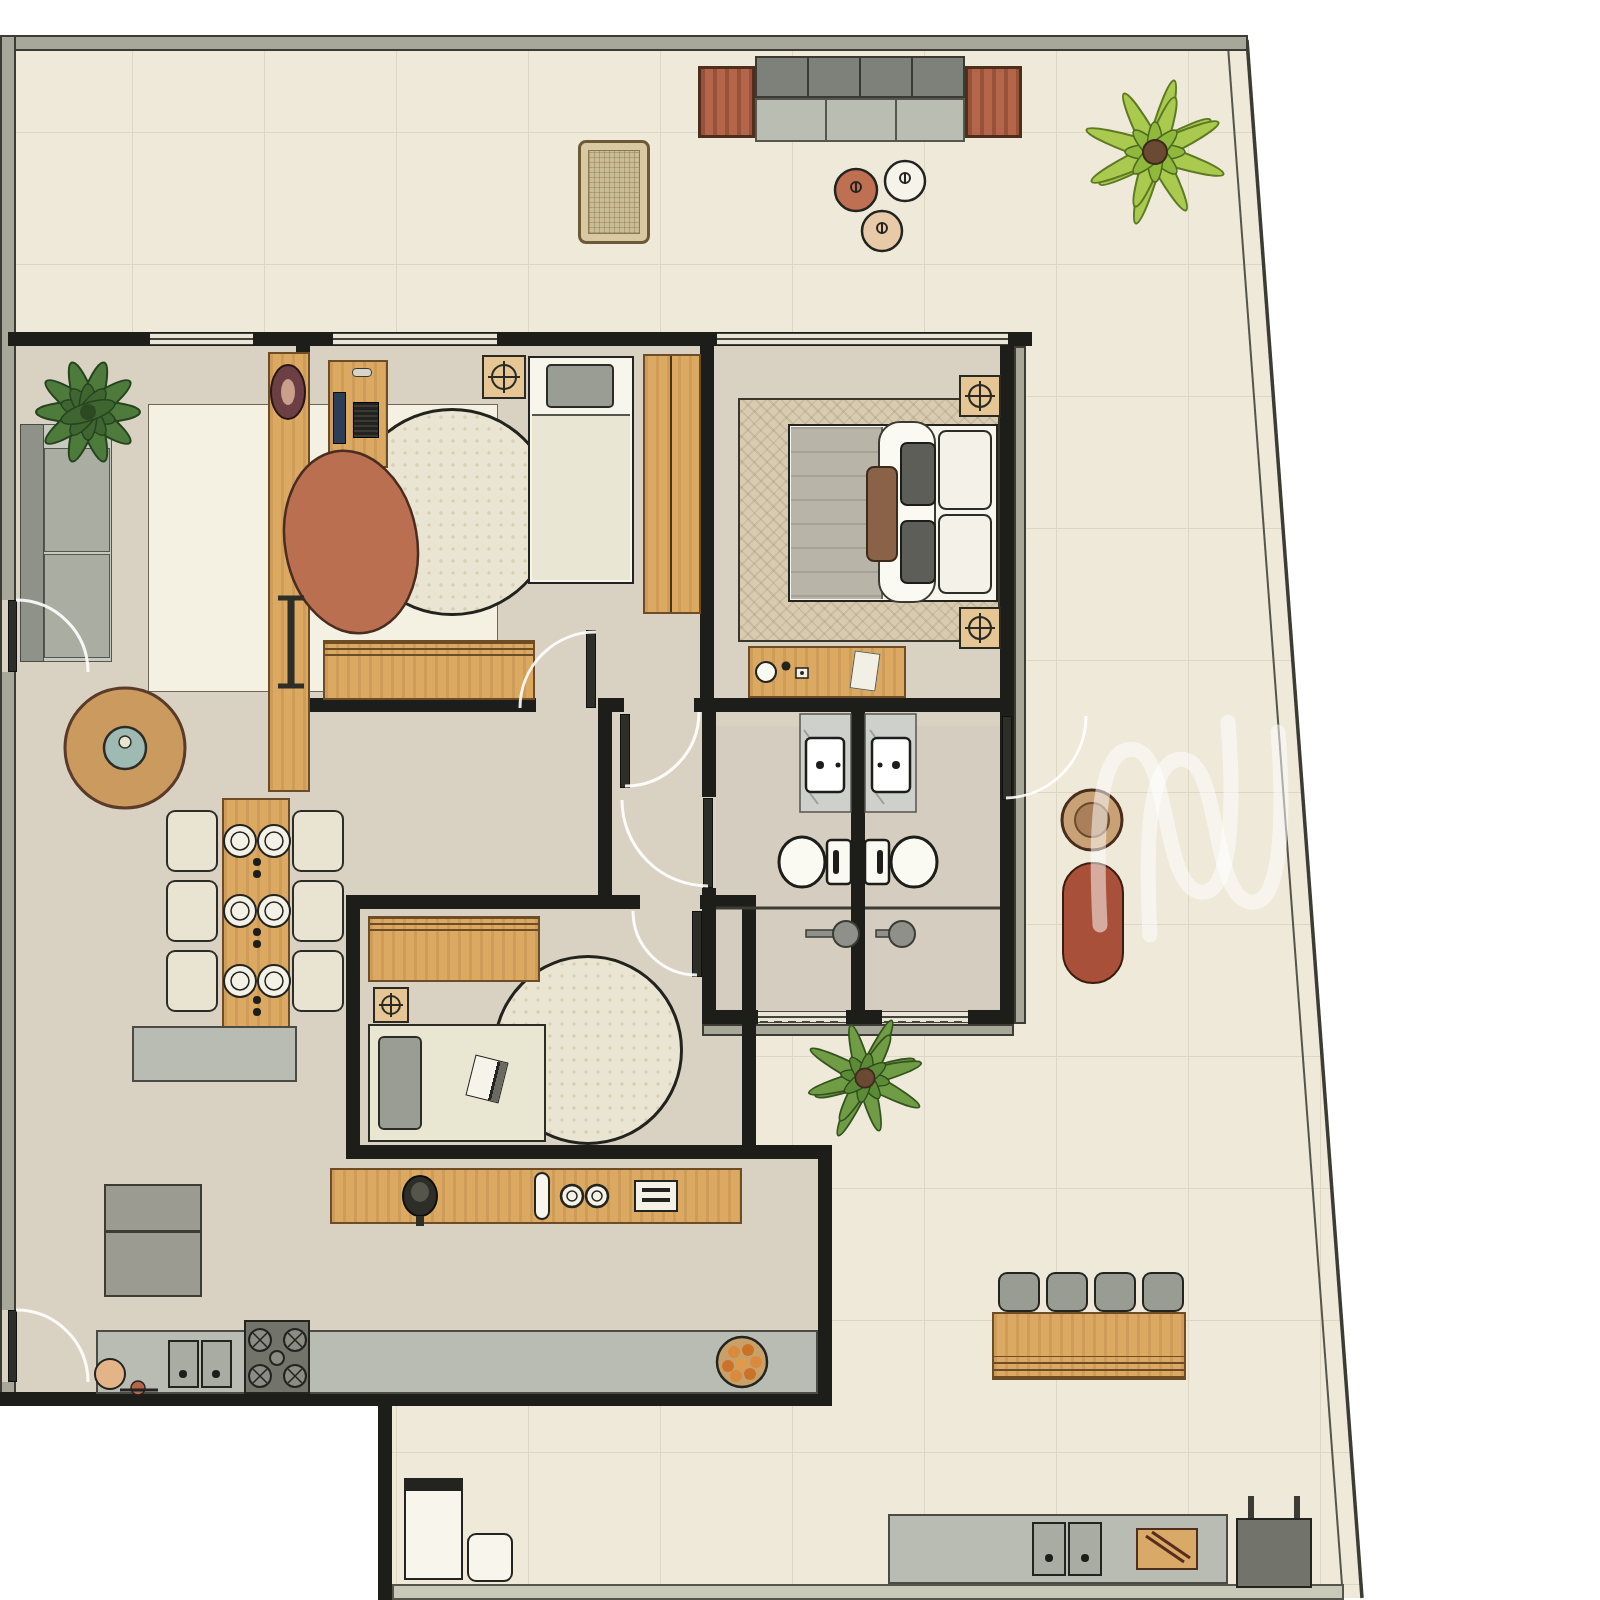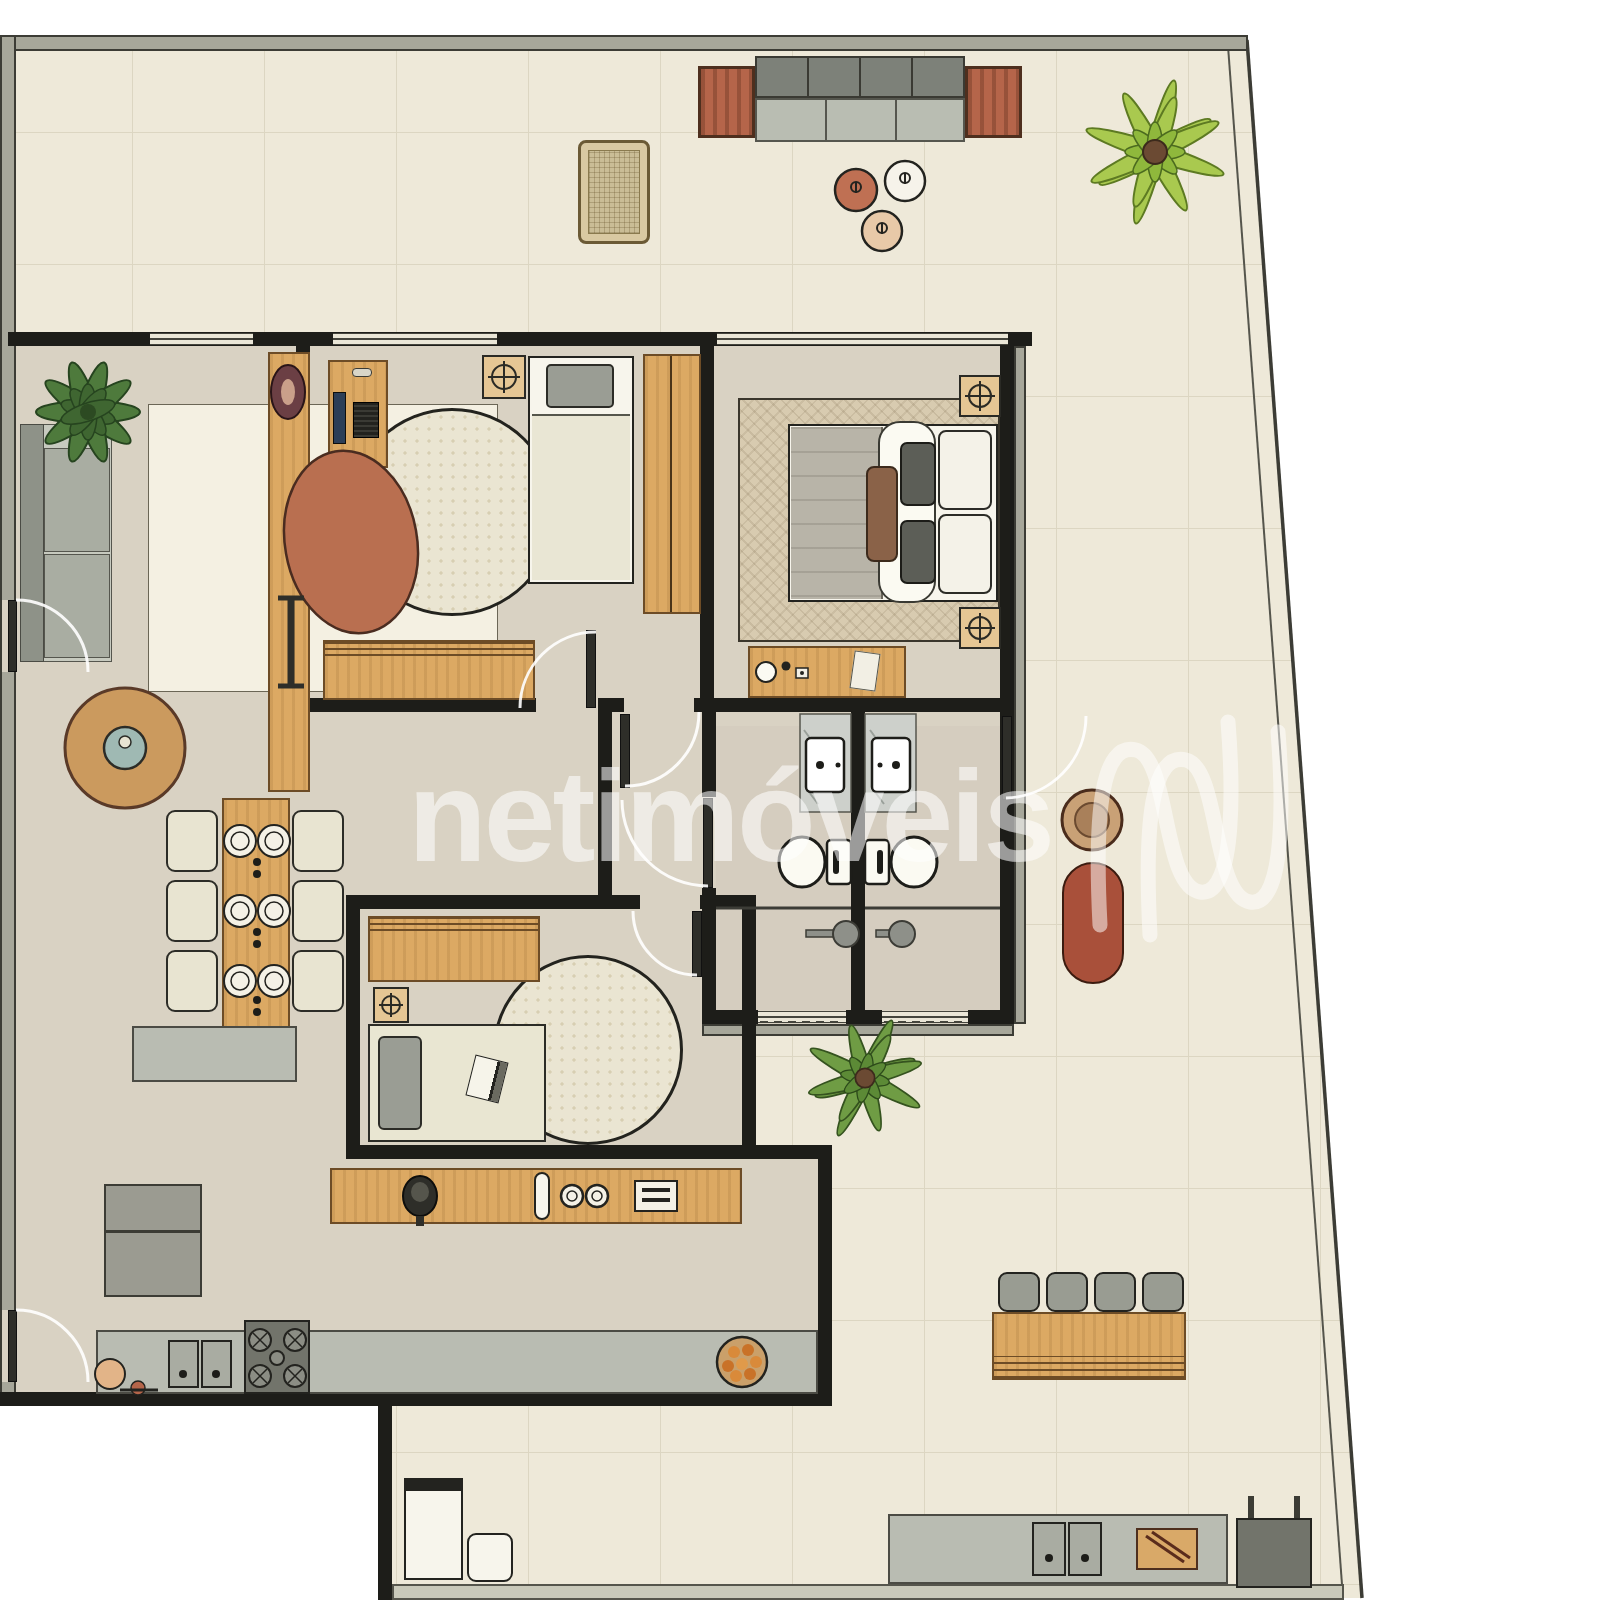--- a/index.html
+++ b/index.html
@@ -425,15 +425,14 @@
       </g>
       <circle r="8" fill="#2c4a22"></circle>
     </g>
 
     <g fill="none" stroke="rgba(255,255,255,0.52)" stroke-width="15" stroke-linecap="round">
       <path d="M1100,925 C1094,810 1102,742 1136,750 C1170,758 1162,886 1200,892 C1238,898 1232,772 1228,722"></path>
       <path d="M1150,935 C1144,820 1152,752 1186,760 C1220,768 1212,896 1250,902 C1288,908 1282,782 1278,732"></path>
     </g>
   </svg>
 
-  <div id="watermark">netimóveis</div>
 
 </div>
 
 </body></html>

